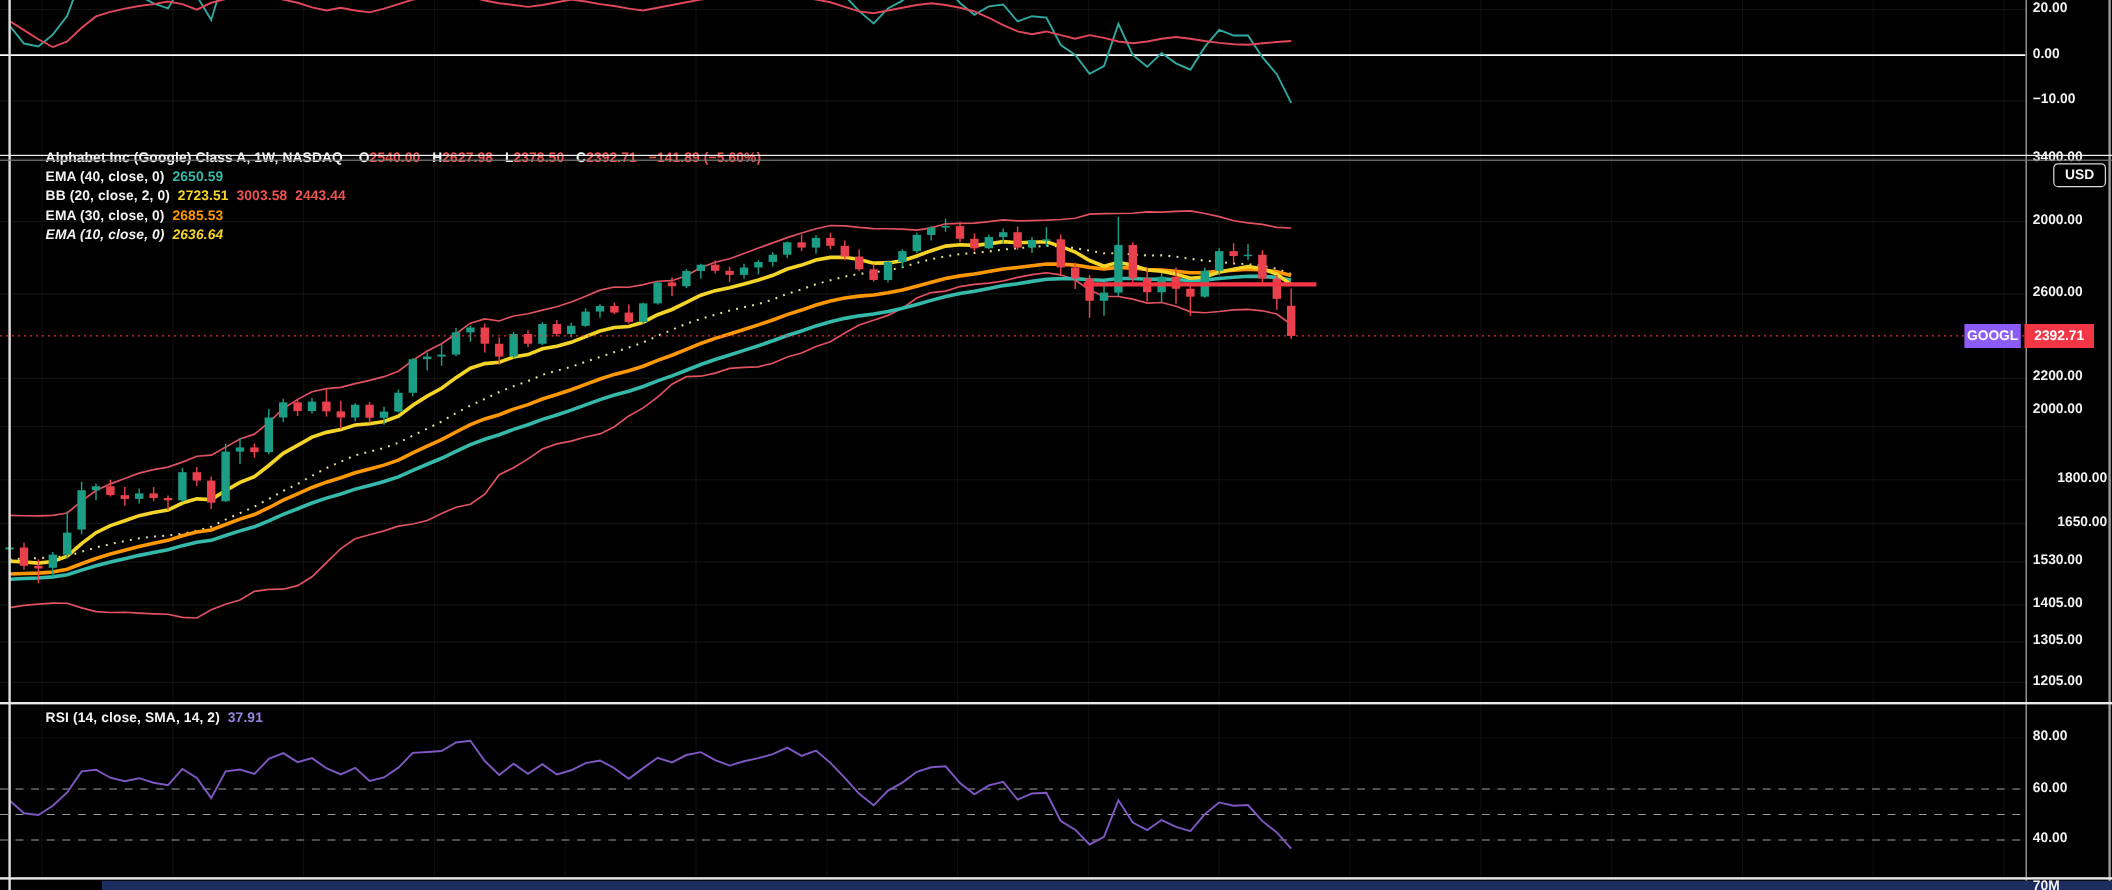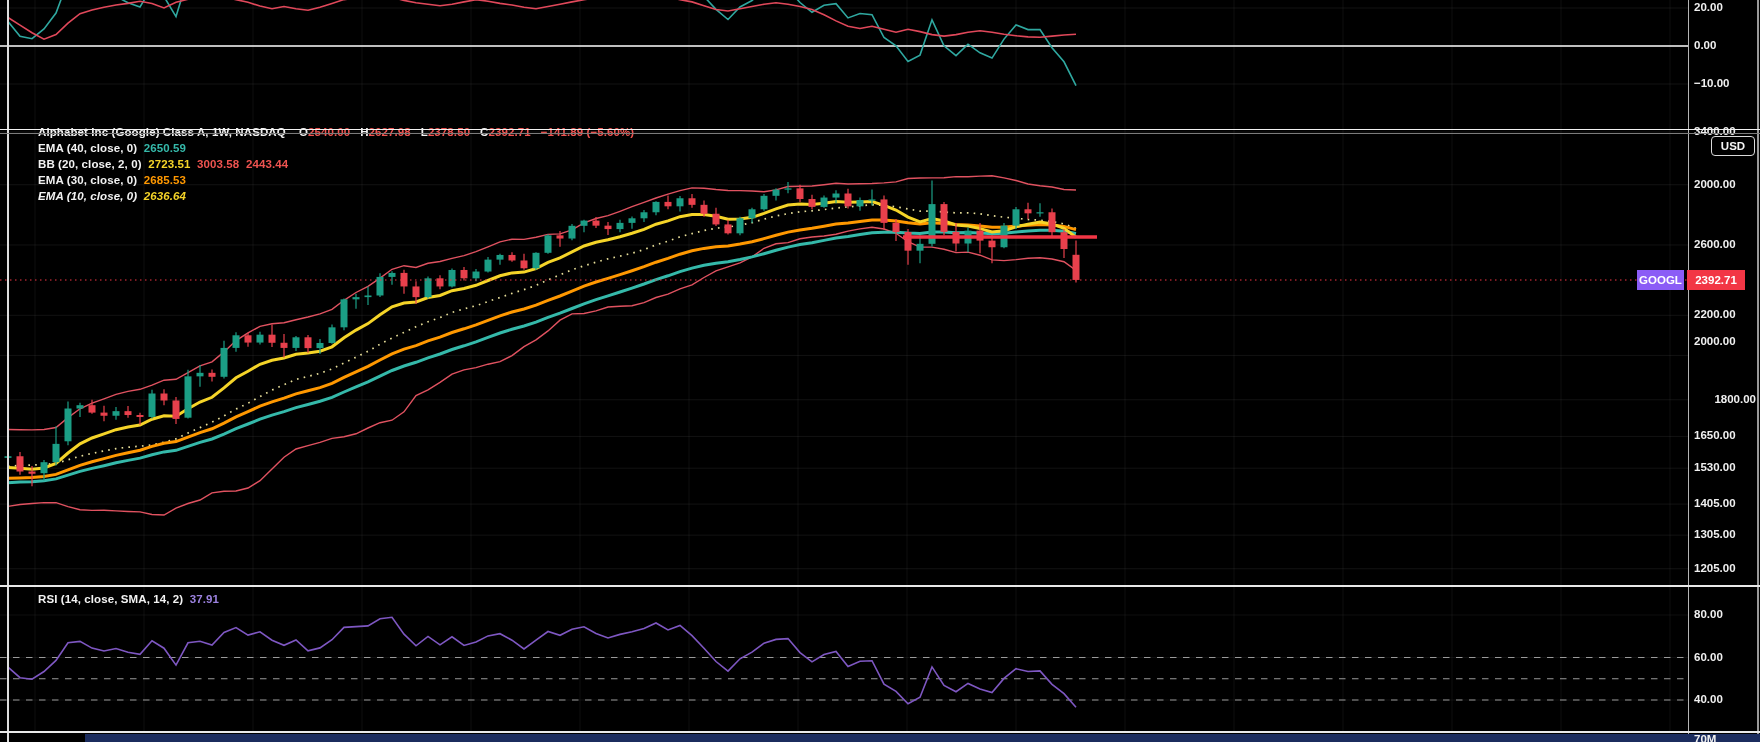--- a/index.html
+++ b/index.html
@@ -321,21 +321,21 @@
   <div id="price-axis">
       <div class="axis-label" style="top: 1px;">20.00</div>
       <div class="axis-label" style="top: 39px;">0.00</div>
       <div class="axis-label" style="top: 77px;">−10.00</div>
       <div class="axis-label" style="top: 125.026px;">3400.00</div>
       <div class="axis-label" style="top: 177.719px;">2000.00</div>
       <div class="axis-label" style="top: 237.965px;">2600.00</div>
       <div class="axis-label" style="top: 308.294px;">2200.00</div>
       <div class="axis-label" style="top: 335px;">2000.00</div>
       <div class="axis-label" style="top: 392.777px; text-align: right;">1800.00</div>
-      <div class="axis-label" style="top: 429.409px;">1650.00</div>
+      <div class="axis-label" style="top: 429.409px; text-align: right;">1650.00</div>
       <div class="axis-label" style="top: 461.197px;">1530.00</div>
       <div class="axis-label" style="top: 497.079px;">1405.00</div>
       <div class="axis-label" style="top: 528.164px;">1305.00</div>
       <div class="axis-label" style="top: 561.727px;">1205.00</div>
       <div class="axis-label" style="top: 608px;">80.00</div>
       <div class="axis-label" style="top: 650.5px;">60.00</div>
       <div class="axis-label" style="top: 693px;">40.00</div>
     </div>
   <div id="price-tag" style="top: 269.943px;">
     <span class="sym" style="background: #8b5cf6;">GOOGL</span>

